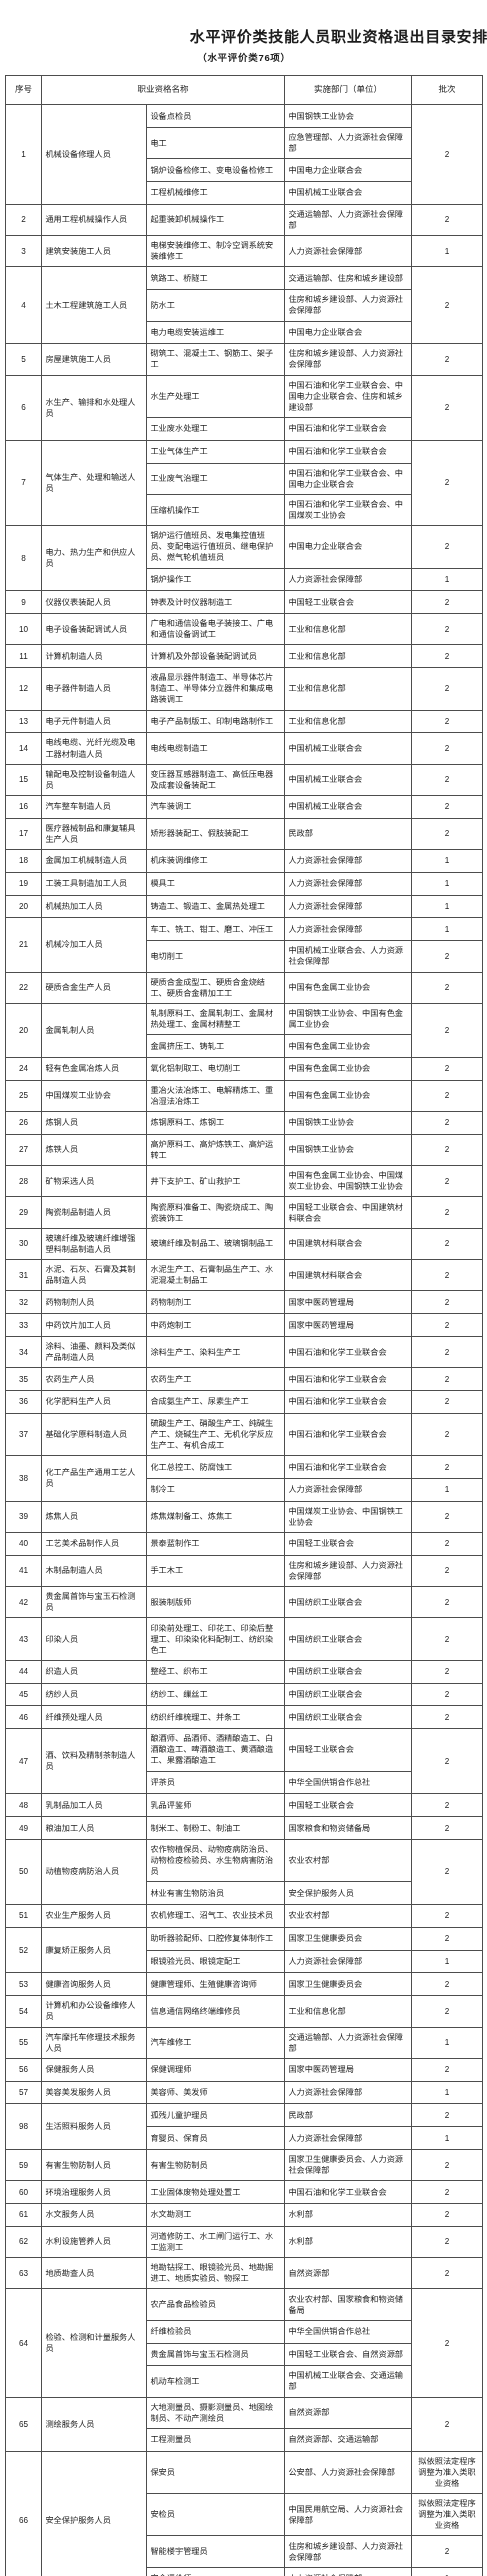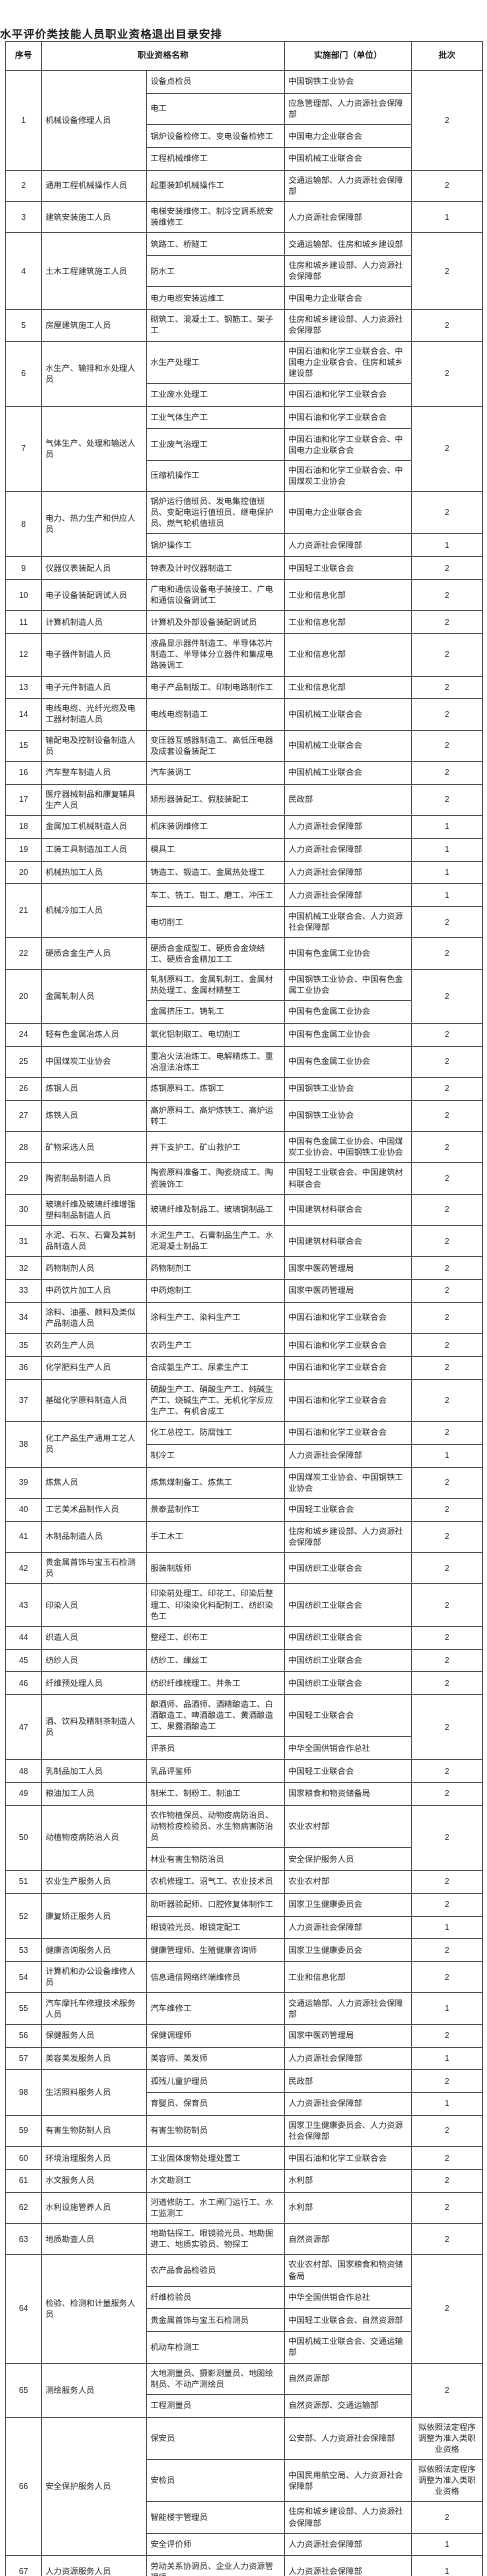--- a/index.html
+++ b/index.html
@@ -10,22 +10,22 @@
   html,body{margin:0;padding:0;}
   body{
     width:488px;
     min-height:2576px;
     background:var(--bg);
     color:var(--text);
     font-family:"Liberation Sans", sans-serif;
   }
   .page{padding-top:24.5px;}
   .page-title{
-    text-align:left;
-    font-size:11px;
+    text-align:right;
+    font-size:15px;
     font-weight:bold;
     letter-spacing:0.7px;
     margin:0;
   }
   .page-subtitle{
     text-align:center;
     font-size:9.5px;
     font-weight:bold;
     letter-spacing:0.7px;
     margin:4.1px 0 11px 0;
@@ -39,34 +39,35 @@
   .qual-table th,.qual-table td{
     border:0.7px solid var(--border);
     font-size:8.2px;
     line-height:1.35;
     padding:4.1px 3.4px;
     vertical-align:middle;
     word-break:break-all;
     overflow-wrap:break-word;
   }
   .qual-table th{
-    font-weight:bold;
+    font-weight:normal;
     font-size:8.5px;
     text-align:center;
     height:20.4px;
   }
   .qual-table td{height:13.6px;}
   .cell-center{text-align:center;}
   .cell-left{text-align:left;}
 </style>
 </head>
 <body>
 
 <div class="page">
   <h1 class="page-title">水平评价类技能人员职业资格退出目录安排</h1>
+  <div class="page-subtitle">（水平评价类76项）</div>
 
   <table class="qual-table">
     <colgroup>
       <col style="width:36px">
       <col style="width:105px">
       <col style="width:138px">
       <col style="width:127px">
       <col style="width:71px">
     </colgroup>
     <thead>

